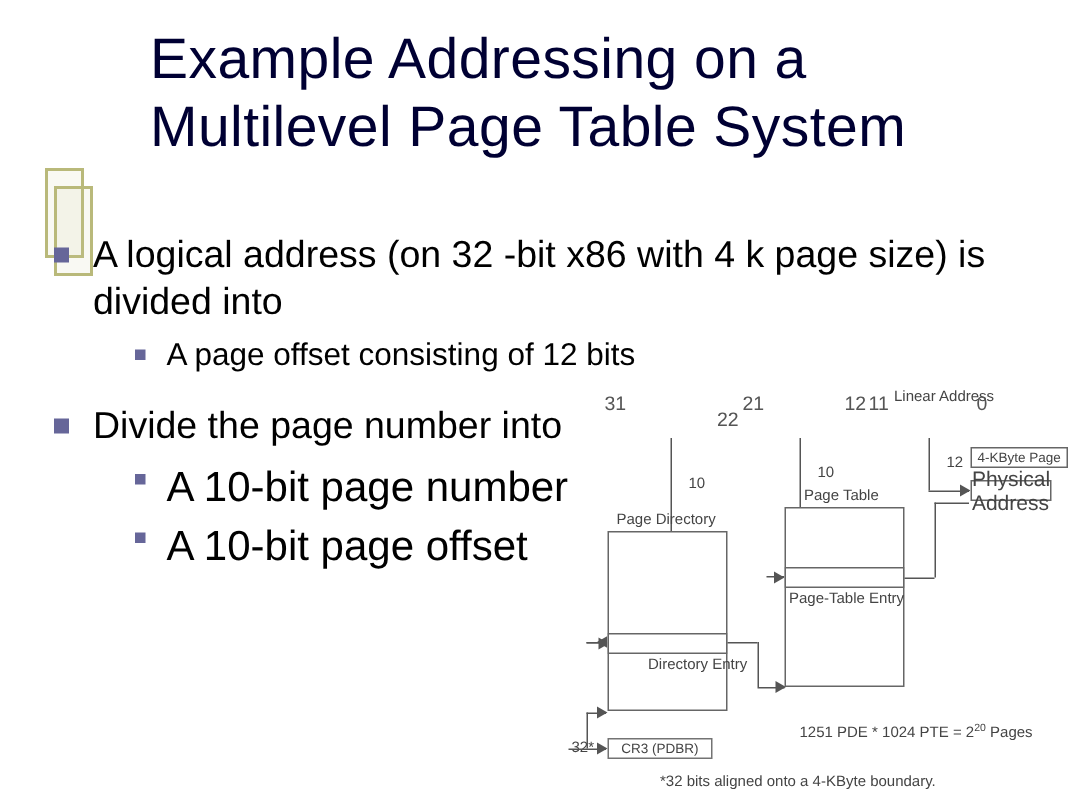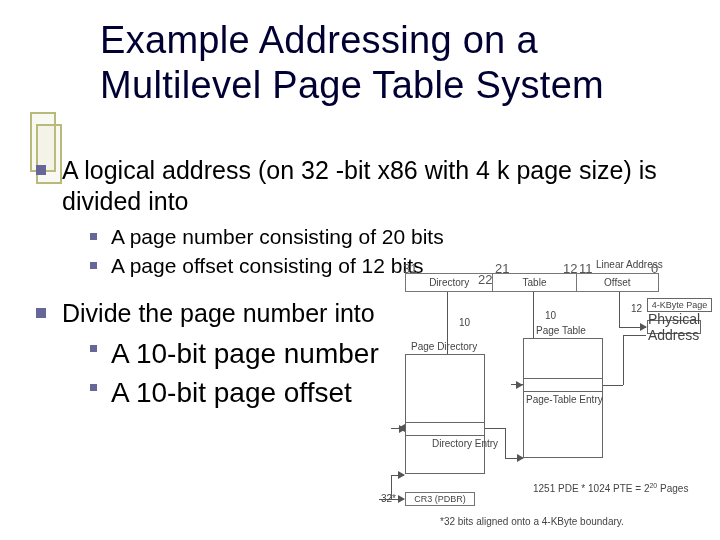--- a/index.html
+++ b/index.html
@@ -143,24 +143,20 @@
 
 <div class="body">
 
   <div class="top-item">
     <div class="bullet-sq"></div>
     <div class="top-text">A logical address (on 32 -bit x86 with 4 k page size) is divided into</div>
   </div>
   <div class="sublist">
     <div class="sub-item">
       <div class="bullet-sm"></div>
-      <div class="sub-text">A page number consisting of 20 bits</div>
-    </div>
-    <div class="sub-item">
-      <div class="bullet-sm"></div>
       <div class="sub-text">A page offset consisting of 12 bits</div>
     </div>
   </div>
 
   <div class="top-item narrow">
     <div class="bullet-sq"></div>
     <div class="top-text">Divide the page number into</div>
   </div>
   <div class="sublist">
     <div class="sub-item">
@@ -178,25 +174,20 @@
 <div class="diagram">
   <div class="dlabel la-title">Linear Address</div>
 
   <div class="bitnum" style="left:42px; top:3px;">31</div>
   <div class="bitnum" style="left:117px; top:14px;">22</div>
   <div class="bitnum" style="left:134px; top:3px;">21</div>
   <div class="bitnum" style="left:202px; top:3px;">12</div>
   <div class="bitnum" style="left:218px; top:3px;">11</div>
   <div class="bitnum" style="left:290px; top:3px;">0</div>
 
-  <div class="la-bar">
-    <div class="la-seg la-dir">Directory</div>
-    <div class="la-seg la-tbl">Table</div>
-    <div class="la-seg la-off">Offset</div>
-  </div>
 
   <div class="arrow-line" style="left:86px; top:34px; width:1px; height:136px;"></div>
   <div class="arrow-line" style="left:30px; top:170px; width:56px; height:1px;"></div>
   <div class="arrow-head" style="left:37px; top:166px; transform:rotate(180deg)"></div>
   <div class="arrow-line" style="left:30px; top:170px; width:14px; height:1px;"></div>
   <div class="arrow-head" style="left:38px; top:167px;"></div>
 
   <div class="arrow-line" style="left:172px; top:34px; width:1px; height:92px;"></div>
   <div class="arrow-line" style="left:150px; top:126px; width:22px; height:1px;"></div>
   <div class="arrow-head" style="left:155px; top:123px;"></div>

